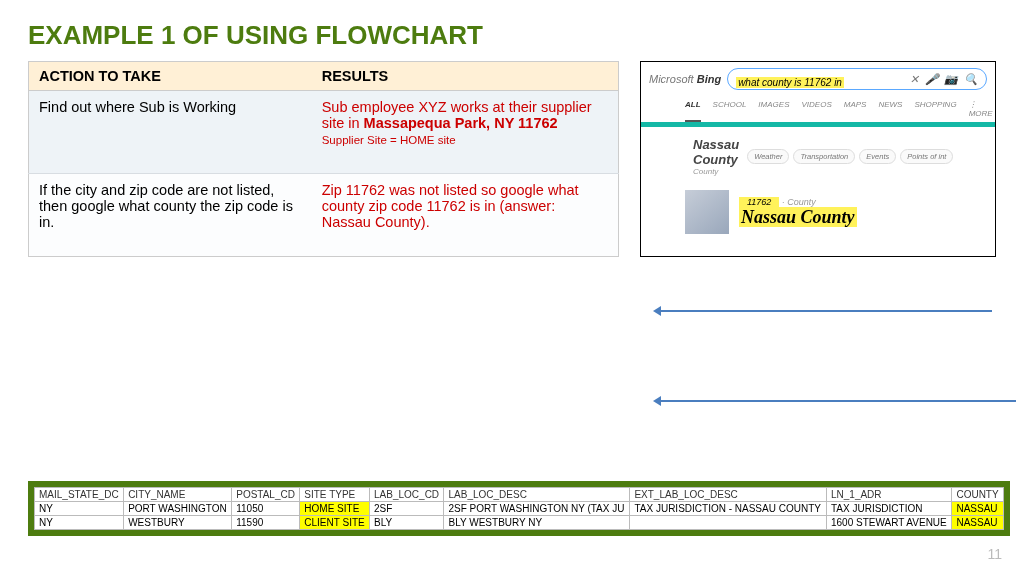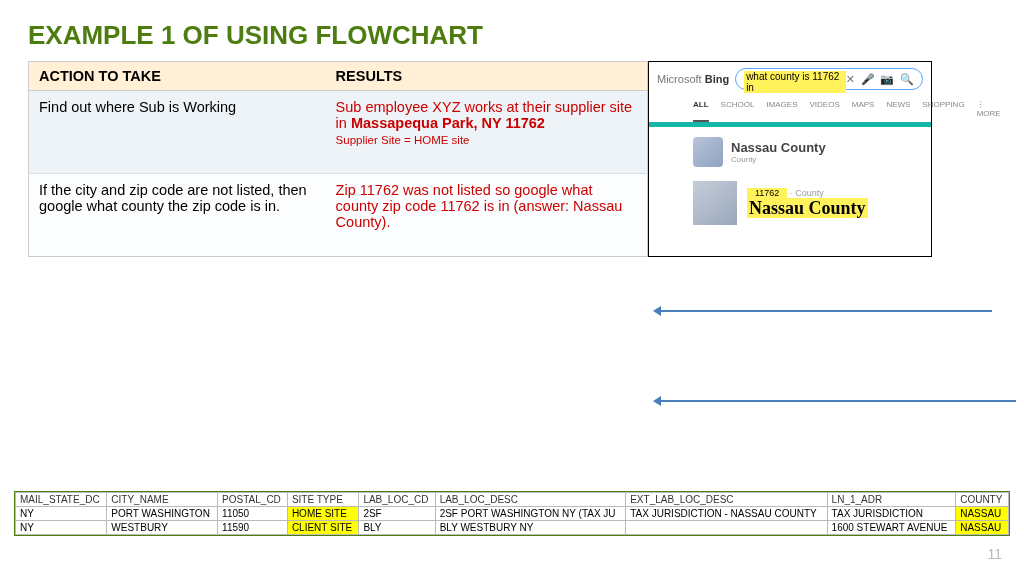--- a/index.html
+++ b/index.html
@@ -1,29 +1,29 @@
 <!DOCTYPE html>
 <html><head>
 <meta charset="utf-8">
 <style>
   * { box-sizing: border-box; margin: 0; padding: 0; }
   body { width: 1024px; height: 576px; font-family: "Segoe UI", Tahoma, sans-serif; background: #fff; position: relative; }
   .slide { padding: 20px 28px; }
   .title { font-size: 26px; font-weight: 700; color: #4d7c0f; margin-bottom: 10px; }
-  .main-row { display: flex; gap: 0; }
+  .main-row { display: flex; gap: 21px; }
   .action-table { border: 1px solid #ccc; width: 620px; border-collapse: collapse; font-size: 14.5px; }
   .action-table thead th { background: #fff0d6; color:#000; font-weight:700; text-align:left; padding:6px 10px; border-bottom:1px solid #ccc; }
   .action-table tbody tr:nth-child(odd){ background:#eef3f7; }
   .action-table tbody tr:nth-child(even){ background:#fcfdfe; }
   .action-table td { vertical-align: top; padding:8px 10px; border-top:1px solid #d8dde2; }
   .action-table td:first-child { width: 48%; color:#000000; }
   .action-table td:last-child { color:#c00; }
   .sup-note { color:#c00; font-size:11.5px; }
   .strong-red { color:#c00; font-weight:700; }
-  .bing { border:1px solid #000; width: 284px; height: 196px; position: relative; background:#fff; font-size:10px; color:#555; }
+  .bing { border:1px solid #000; width: 356px; height: 196px; position: relative; background:#fff; font-size:10px; color:#555;font-style:italic; }
   .bing-header { display:flex; align-items:center; gap:6px; padding:6px 8px; }
   .bing-logo { font-size:11px; color:#777; }
   .bing-logo b { color:#333; }
   .bing-search { flex:1; border:1px solid #5aa8ff; border-radius:14px; height:22px; display:flex; align-items:center; padding:0 8px; background:#fff; }
   .bing-search span.q { background:#fff25a; color:#000; padding:0 2px; font-size:10px;margin-top:6px; }
   .bing-icons { display:flex; gap:6px; margin-left:auto; font-size:11px; color:#777; }
   .bing-tabs { display:flex; gap:12px; padding:0 44px; font-size:8px; color:#888; border-bottom:5px solid #14b8a6; }
   .bing-tabs span { padding:4px 0; }
   .bing-tabs span.active { color:#333; font-weight:700; border-bottom:2px solid #555; }
   .knowledge { display:flex; align-items:center; gap:8px; padding:10px 44px 4px; }
@@ -32,21 +32,21 @@
   .kg-sub { font-size:8px; color:#999; }
   .chips { display:flex; gap:4px; margin-left:auto; }
   .chip { border:1px solid #ddd; border-radius:10px; padding:2px 6px; font-size:7.5px; color:#777; background:#fafafa; white-space:nowrap; overflow:hidden; }
   .result { display:flex; gap:10px; padding:10px 44px; align-items:center; }
   .result .thumb2 { width:44px; height:44px; background:linear-gradient(140deg,#c6cdd8,#99a7bb); }
   .result .zip { background:#fff25a; color:#000; font-size:9px; padding:0 8px; }
   .result .gray { color:#999; font-size:9px; }
   .result .countyname { background:#fff25a; color:#000; font-weight:700; font-size:18px; font-family: Georgia, serif; padding:0 2px; }
   .arrow { position:absolute; height:2px; background:#4a7ebf; }
   .arrow::before { content:""; position:absolute; left:-8px; top:-4px; border:5px solid transparent; border-right:8px solid #4a7ebf; }
-  .excel { position:absolute; left:14px; right:14px; bottom:40px; border:1px solid #4d7c0f; }
+  .excel { position:absolute; left:28px; right:14px; bottom:40px; border:6px solid #4d7c0f; }
   .excel table { width:100%; border-collapse:collapse; font-size:10px; }
   .excel th, .excel td { border:1px solid #bbb; padding:1px 4px; text-align:left; white-space:nowrap; overflow:hidden; }
   .excel th { background:#fff; font-weight:400; color:#333; }
   .excel tr.datarow td { background:#fff; }
   .hl { background:#ffff00 !important; }
   .pagenum { position:absolute; right:22px; bottom:14px; color:#bbb; font-size:14px; }
 </style>
 </head>
 <body>
 
@@ -100,20 +100,26 @@
         <span>NEWS</span>
         <span>SHOPPING</span>
         <span>⋮ MORE</span>
       </div>
       <div class="knowledge">
         <div class="thumb"></div>
         <div>
           <div class="kg-title">Nassau County</div>
           <div class="kg-sub">County</div>
         </div>
+        <div class="chips">
+          <span class="chip">Weather</span>
+          <span class="chip">Transportation</span>
+          <span class="chip">Events</span>
+          <span class="chip">Points of int</span>
+        </div>
       </div>
       <div class="result">
         <div class="thumb2"></div>
         <div>
           <span class="zip">11762</span><span class="gray"> · County</span><br>
           <span class="countyname">Nassau County</span>
         </div>
       </div>
     </div>
   </div>

